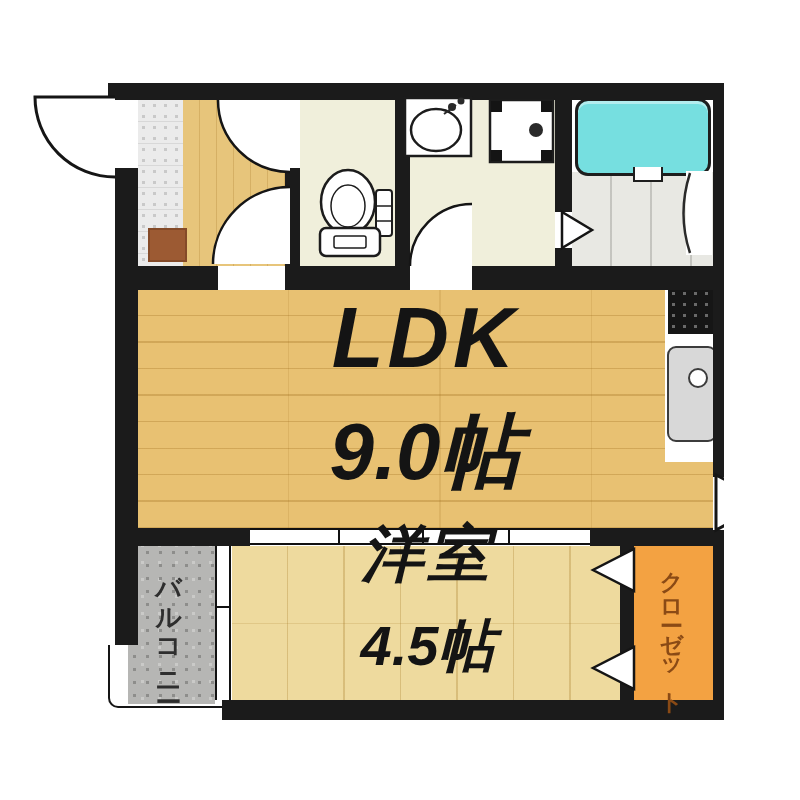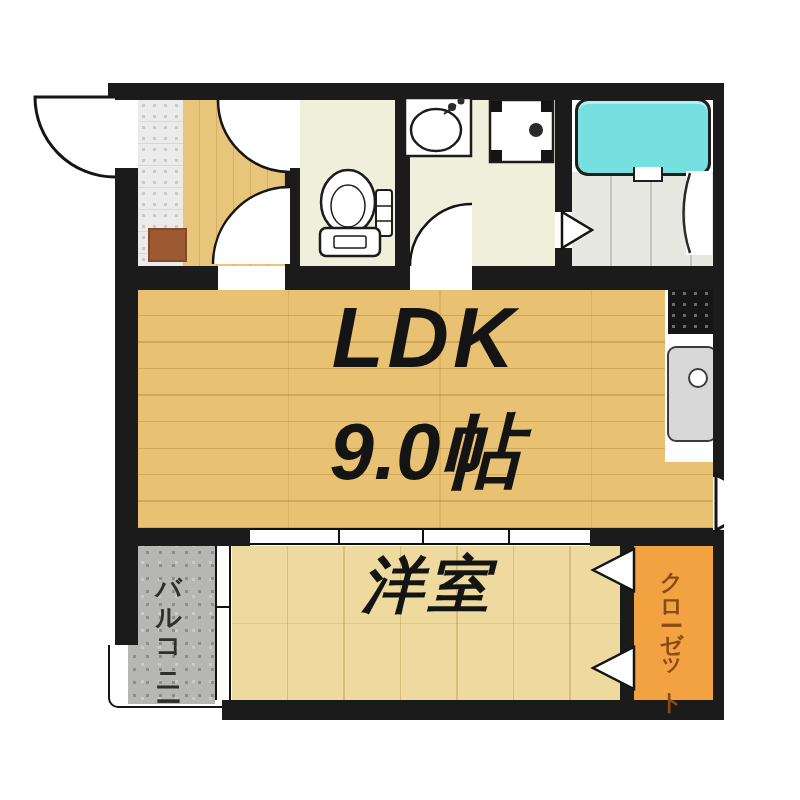--- a/index.html
+++ b/index.html
@@ -144,17 +144,18 @@
     <rect x="541" y="101" width="11" height="11" fill="#141414"></rect>
     <rect x="491" y="150" width="11" height="11" fill="#141414"></rect>
     <rect x="541" y="150" width="11" height="11" fill="#141414"></rect>
     <circle cx="536" cy="130" r="7" fill="#2a2a2a"></circle>
 
     <circle cx="698" cy="378" r="9" fill="#fff" stroke="#3c3c3c" stroke-width="2"></circle>
   </svg>
 
   <div class="label" style="left:140px;top:295px;width:570px;font-size:85px;letter-spacing:4px;">LDK</div>
   <div class="label" style="left:140px;top:392px;width:570px;font-size:80px;margin-top:20px;">9.0帖</div>
-  <div class="label" style="left:235px;top:554px;width:385px;font-size:62px;letter-spacing:4px;">洋室</div>
+  <div class="label" style="left:235px;top:523px;width:385px;font-size:62px;letter-spacing:4px;">洋室</div>
+  <div class="label" style="left:235px;top:618px;width:385px;font-size:56px;">4.5帖</div>
   <div class="vlabel" style="left:156px;top:558px;font-size:26px;color:var(--balcony-text);">バルコニー</div>
   <div class="vlabel" style="left:660px;top:555px;font-size:23px;color:var(--closet-text);">クローゼット</div>
 
 </div>
 
 </body></html>

